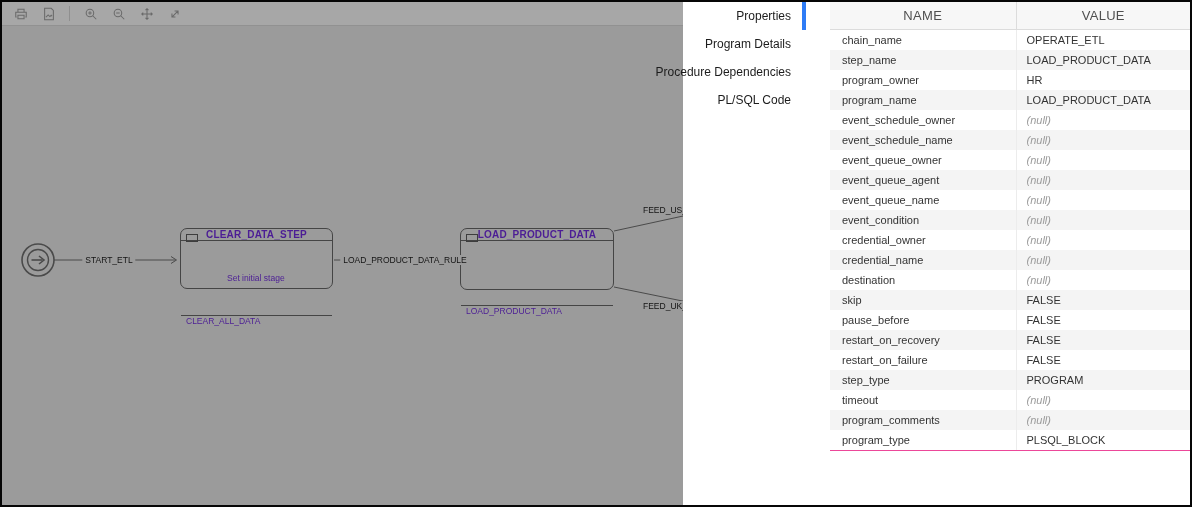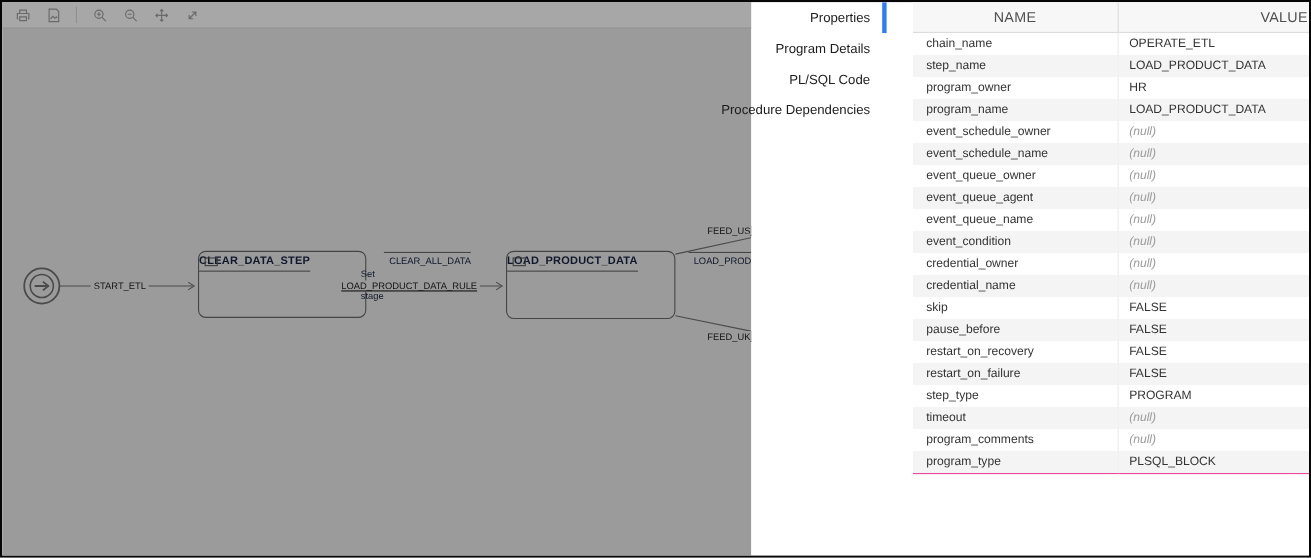--- a/index.html
+++ b/index.html
@@ -11,21 +11,21 @@
   .toolbar { position:absolute; top:0; left:0; right:0; height:23px; background:#a7a7a7;
              border-bottom:1px solid #919191; display:flex; align-items:center; padding-left:11px; z-index:5; }
   .tbtn { width:15px; height:15px; margin-right:13px; display:flex; align-items:center; justify-content:center; }
   .tbtn svg { width:14px; height:14px; stroke:#6a6a6a; fill:none; stroke-width:1.2; }
   .tb-sep { width:1px; height:15px; background:#8f8f8f; margin-right:13px; }
 
   .edges-layer { position:absolute; top:0; left:0; }
   .edges-layer path, .edges-layer line, .edges-layer circle { stroke:#4a4a4a; fill:none; }
 
   .node { position:absolute; box-sizing:border-box; border:1.5px solid #454545; border-radius:7px;
-          display:flex; flex-direction:row; color:#0f172a; }
+          display:flex; flex-direction:column; color:#4c1d95;gap:32px; }
   .node-header { position:relative; height:17px; border-bottom:1.5px solid #454545;
                  display:flex; align-items:center; justify-content:center; }
   .node-icon { position:absolute; left:5px; top:5px; width:10px; height:6px; border:1.2px solid #3d3d3d; }
   .node-title { font-size:10px; font-weight:700; letter-spacing:.2px; }
   .node-body { flex:1; display:flex; align-items:center; padding-left:5px; font-size:8.5px;margin-left:41px; }
   .node-footer { height:13px; border-top:1.5px solid #454545; display:flex; align-items:center;
                  padding-left:5px; font-size:8.5px; }
 
   .edge-label { position:absolute; font-size:8.5px; color:#141414; background:#9b9b9b;
                 padding:0 3px; white-space:nowrap; z-index:2; }
@@ -36,21 +36,21 @@
   .panel { flex:1; display:flex; background:#fff; position:relative; min-width:0;gap:28px; }
   .tab-list { width:119px; flex:none; padding-top:0; }
   .tab { height:28px; display:flex; align-items:center; justify-content:flex-end;
          padding-right:11px; font-size:12px; font-weight:500; color:#1c1c1c; cursor:default; white-space:nowrap; }
   .active-tab-indicator { position:absolute; left:119px; top:0; width:4px; height:28px; background:#2e7cf6; }
 
   .table-wrap { flex:1; min-width:0; }
   table.props { width:100%; border-collapse:collapse; table-layout:fixed; }
   table.props th { height:25px; font-size:13px; font-weight:400; color:#4f4f4f; letter-spacing:.3px;
                    background:#f7f7f7; border-bottom:1px solid #dcdcdc; text-align:center; }
-  table.props th.val-col { border-left:1px solid #dcdcdc;text-align:right; }
+  table.props th.val-col { border-left:1px solid #dcdcdc; }
   table.props col.c-name { width:186px; }
   table.props td { height:20px; font-size:11px; color:#333; padding:0 0 0 12px; overflow:hidden; white-space:nowrap; }
   table.props td.val { border-left:1px solid #ececec; padding-left:10px; }
   table.props td.val.null { font-style:italic; color:#9b9b9b; }
   table.props tbody tr:nth-child(even) { background:#f4f4f4; }
   table.props tbody tr:last-child td { border-bottom:1px solid #ec4899; }
 </style>
 </head>
 <body>
 
@@ -125,31 +125,31 @@
     <div class="node" style="left:458px; top:226px; width:154px; height:62px;">
       <div class="node-header">
         <span class="node-icon"></span>
         <span class="node-title">LOAD_PRODUCT_DATA</span>
       </div>
       <div class="node-body"></div>
       <div class="node-footer">LOAD_PRODUCT_DATA</div>
     </div>
 
     <span class="edge-label centered" style="left:107px; top:258px;">START_ETL</span>
-    <span class="edge-label centered" style="left:370px; top:258px;text-decoration:underline;">LOAD_PRODUCT_DATA_RULE</span>
+    <span class="edge-label centered" style="left:403px; top:258px;">LOAD_PRODUCT_DATA_RULE</span>
     <span class="edge-label left-anchored" style="left:638px; top:208px;">FEED_US_DAT</span>
     <span class="edge-label left-anchored" style="left:638px; top:304px;">FEED_UK_DAT</span>
   </div>
 
   <div class="panel">
     <div class="tab-list">
         <div class="tab selected">Properties</div>
         <div class="tab">Program Details</div>
+        <div class="tab">Procedure Dependencies</div>
         <div class="tab">PL/SQL Code</div>
-        <div class="tab">Procedure Dependencies</div>
       </div>
     <div class="active-tab-indicator" style="top: 0px; background: rgb(46, 124, 246);"></div>
 
     <div class="table-wrap">
       <table class="props">
         <colgroup>
             <col class="c-name">
             <col class="c-val">
           </colgroup>
         <thead>
@@ -201,20 +201,24 @@
             </tr>
             <tr>
               <td class="name">credential_owner</td>
               <td class="val null">(null)</td>
             </tr>
             <tr>
               <td class="name">credential_name</td>
               <td class="val null">(null)</td>
             </tr>
             <tr>
+              <td class="name">destination</td>
+              <td class="val null">(null)</td>
+            </tr>
+            <tr>
               <td class="name">skip</td>
               <td class="val">FALSE</td>
             </tr>
             <tr>
               <td class="name">pause_before</td>
               <td class="val">FALSE</td>
             </tr>
             <tr>
               <td class="name">restart_on_recovery</td>
               <td class="val">FALSE</td>

